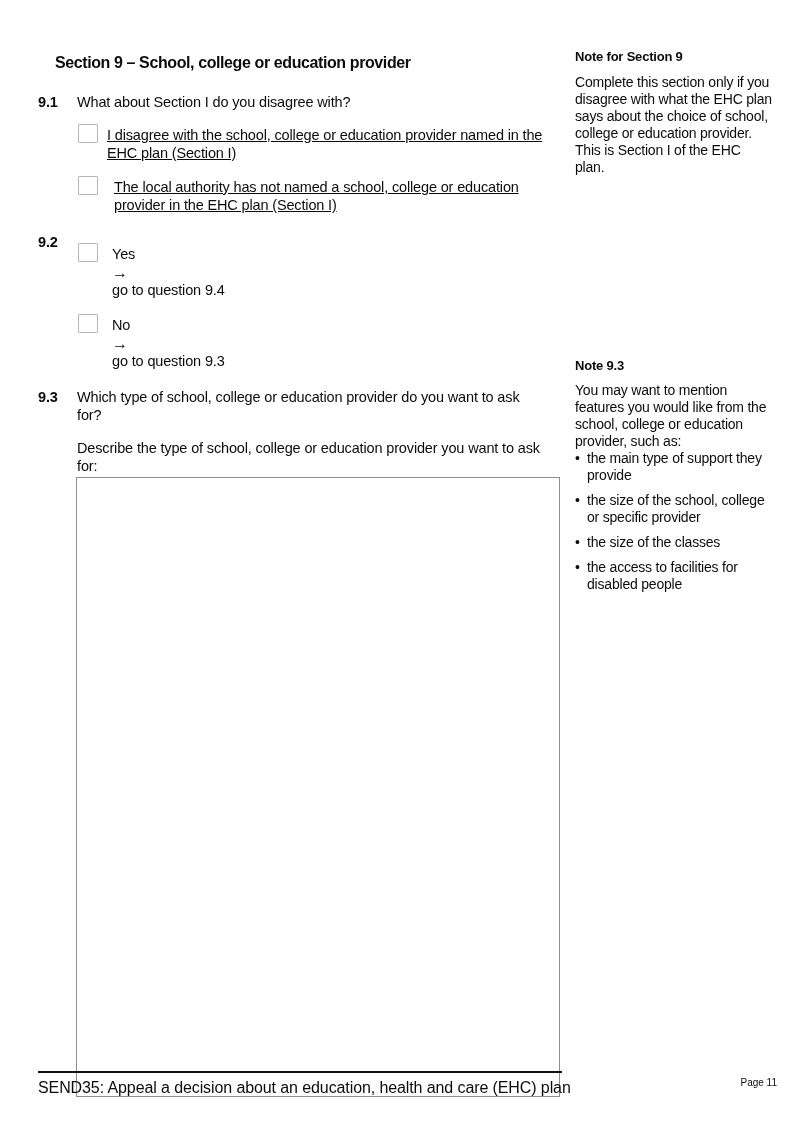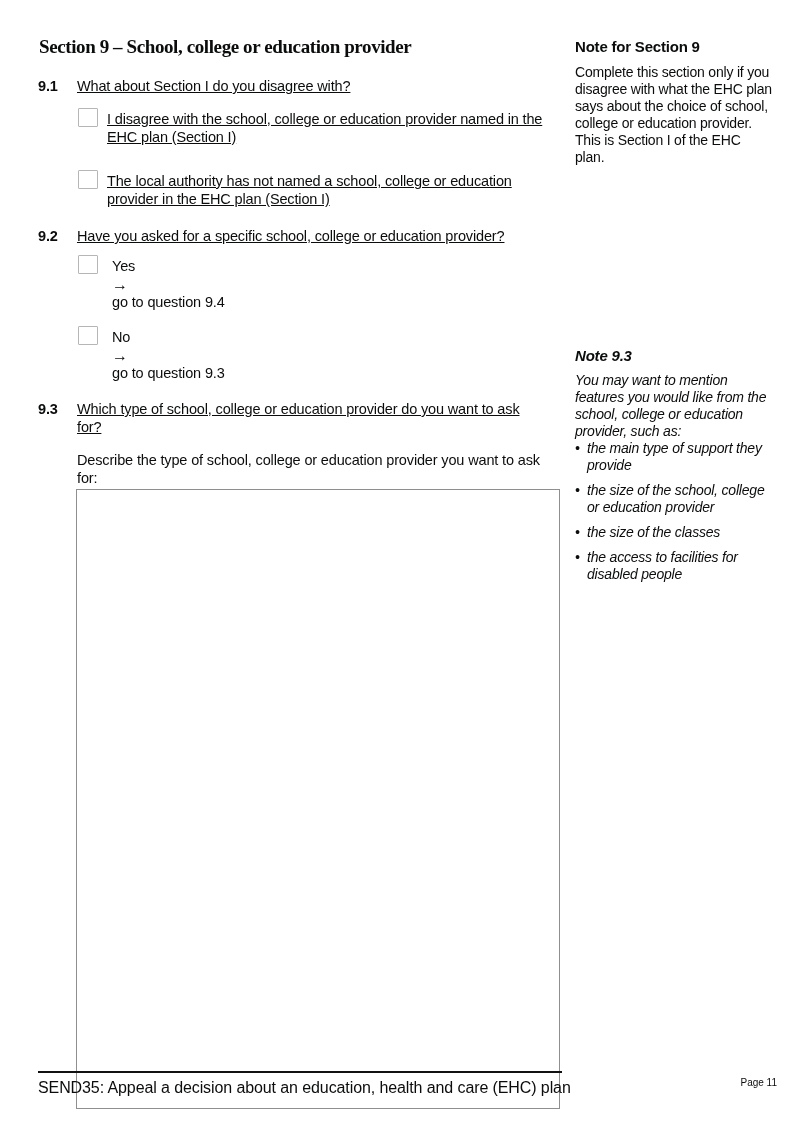--- a/index.html
+++ b/index.html
@@ -21,47 +21,46 @@
   .main-col {
     position: absolute;
     left: 38px;
     top: 34px;
     width: 524px;
     font-size: 14.5px;
     line-height: 18px;
     letter-spacing: -0.15px;
   }
   .page-title {
-    margin: 1px;
-    font-size: 19px;
+    margin: 17px;
+    font-size: 16px;
     line-height: 24px;
     font-weight: 700;
     letter-spacing: -0.4px;
     white-space: nowrap;
-    font-family: Liberation Serif, serif;
   }
   .question { display: flex; align-items: flex-start; }
   .q-number {
     width: 39px;
     flex-shrink: 0;
     font-weight: 700;
   }
   .q-body { flex: 1; min-width: 0; }
-  .q-text { max-width: 470px; text-decoration: underline; }
+  .q-text { max-width: 470px; }
   .q-91 { margin-top: 18px; }
   .q-92 { margin-top: 19px; }
   .q-93 { margin-top: 18px; }
   .choose-one { margin-top: 14px; }
   .option-row {
     display: flex;
     align-items: flex-start;
     margin-left: 1px;
   }
   .opt-1 { margin-top: 13px; }
-  .opt-2 { margin-top: 24px; }
+  .opt-2 { margin-top: 14px; gap: 7px; }
   .opt-yes { margin-top: 10px; }
   .opt-no  { margin-top: 15px; }
   .checkbox {
     width: 18px;
     height: 17px;
     border: 1px solid #b6b6b6;
     border-radius: 1px;
     background: #ffffff;
     flex-shrink: 0;
     margin-right: 9px;
@@ -100,26 +99,26 @@
   
   .note {
     position: absolute;
     left: 575px;
     width: 197px;
     font-size: 14px;
     line-height: 17px;
     letter-spacing: -0.2px;
   }
   .note-1 { top: 36px; }
-  .note-2 { top: 345px; font-style: italic; }
+  .note-2 { top: 345px; }
   .note-heading {
     font-weight: 700;
-    font-size: 15px;
+    font-size: 13px;
     line-height: 18px;
-    margin: 2px 0 8px 0;
+    margin: 12px 0 8px 0;
   }
   .note-2 .note-heading { margin-bottom: 7px; }
   .note-body { margin: 0; }
   .bullet-row { display: flex; align-items: flex-start; margin-top: 7px; }
   .bullet-row + .bullet-row { margin-top: 8px; }
   .bullet-list { margin-top: 0; }
   .bullet-dot { width: 12px; flex-shrink: 0; }
   .bullet-text { flex: 1; }
 
   
@@ -165,21 +164,20 @@
         <div class="option-row opt-2">
           <div class="checkbox"></div>
           <div class="option-label">The local authority has not named a school, college or education provider in the EHC plan (Section I)</div>
         </div>
       </div>
     </div>
 
     <div class="question q-92">
       <div class="q-number">9.2</div>
       <div class="q-body">
-        <div class="q-text">Have you asked for a specific school, college or education provider?</div>
         <div class="option-row opt-yes">
           <div class="checkbox"></div>
           <div class="goto-label">
             <span>Yes</span>
             <span class="arrow">→</span>
             <span>go to question 9.4</span>
           </div>
         </div>
         <div class="option-row opt-no">
           <div class="checkbox"></div>
@@ -210,21 +208,21 @@
 
   <div class="note note-2">
     <p class="note-heading">Note 9.3</p>
     <p class="note-body">You may want to mention features you would like from the school, college or education provider, such as:</p>
     <div class="bullet-row bullet-list">
       <div class="bullet-dot">•</div>
       <div class="bullet-text">the main type of support they provide</div>
     </div>
     <div class="bullet-row">
       <div class="bullet-dot">•</div>
-      <div class="bullet-text">the size of the school, college or education provider</div>
+      <div class="bullet-text">the size of the school, college or specific provider</div>
     </div>
     <div class="bullet-row">
       <div class="bullet-dot">•</div>
       <div class="bullet-text">the size of the classes</div>
     </div>
     <div class="bullet-row">
       <div class="bullet-dot">•</div>
       <div class="bullet-text">the access to facilities for disabled people</div>
     </div>
   </div>

